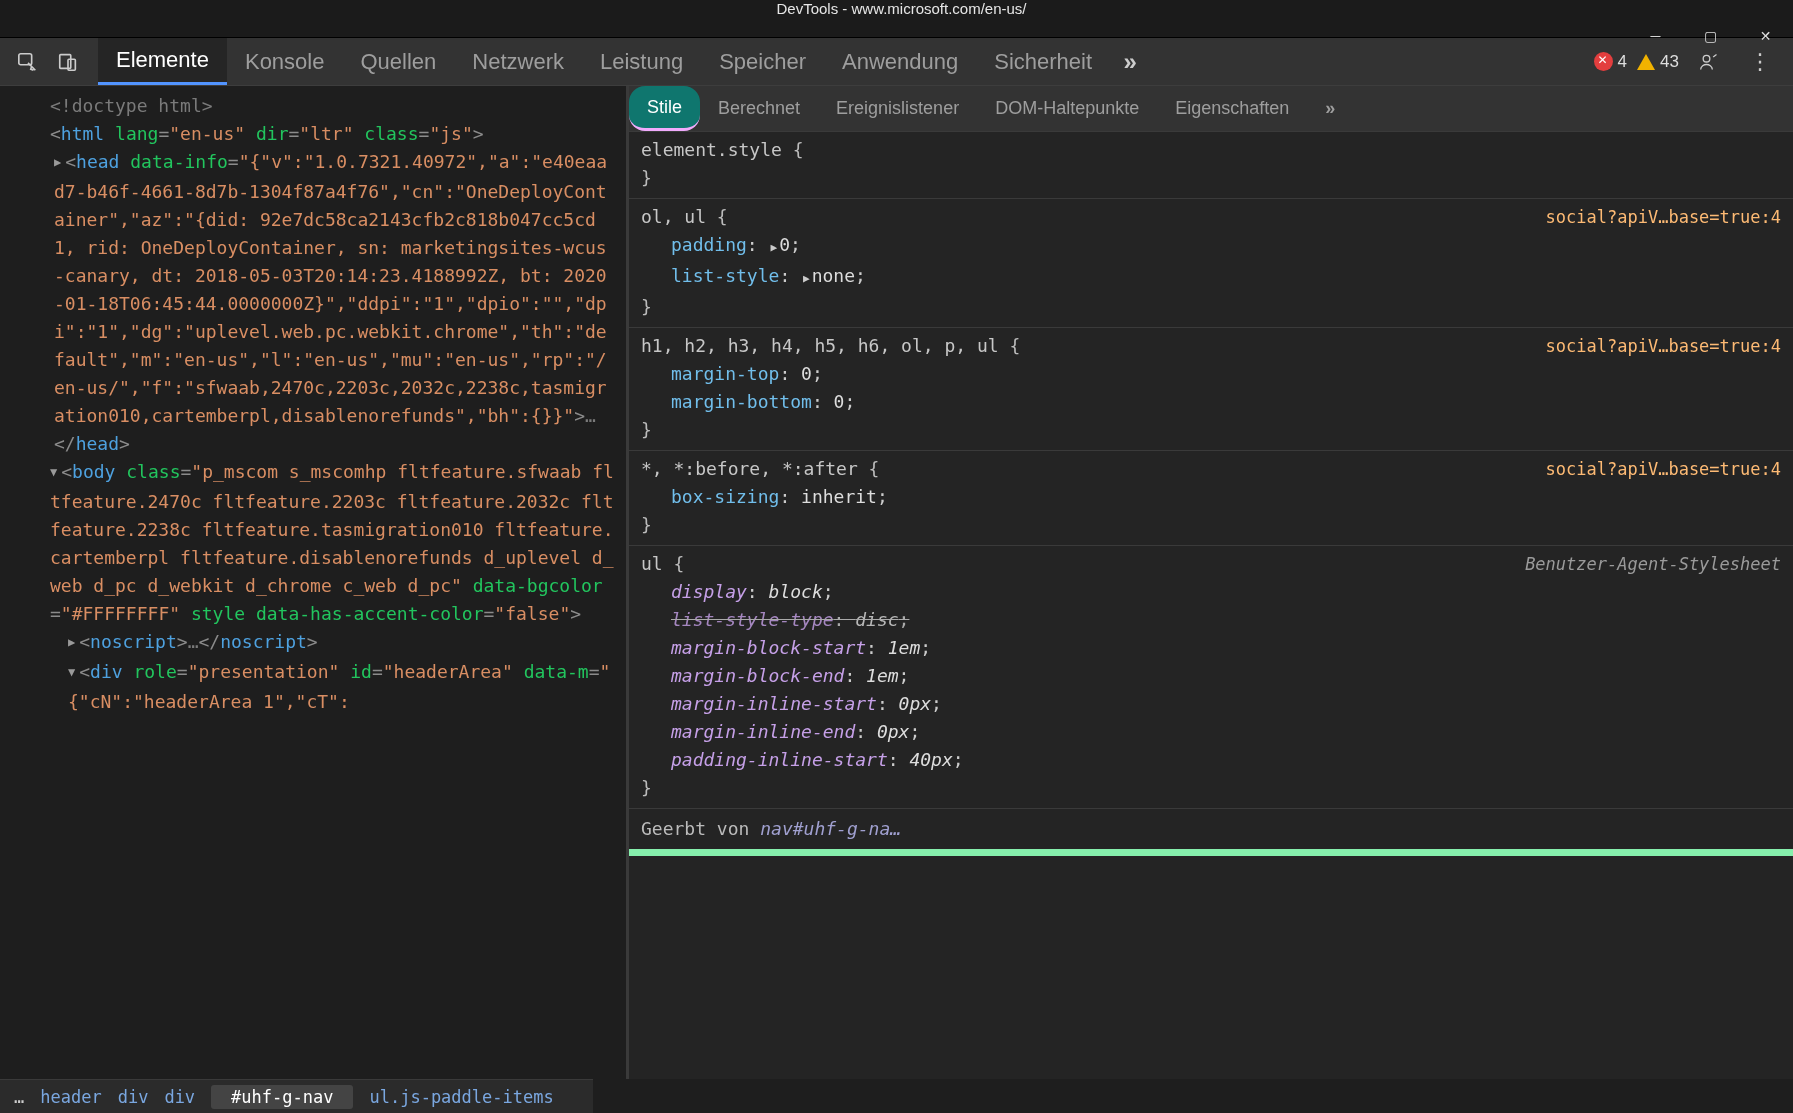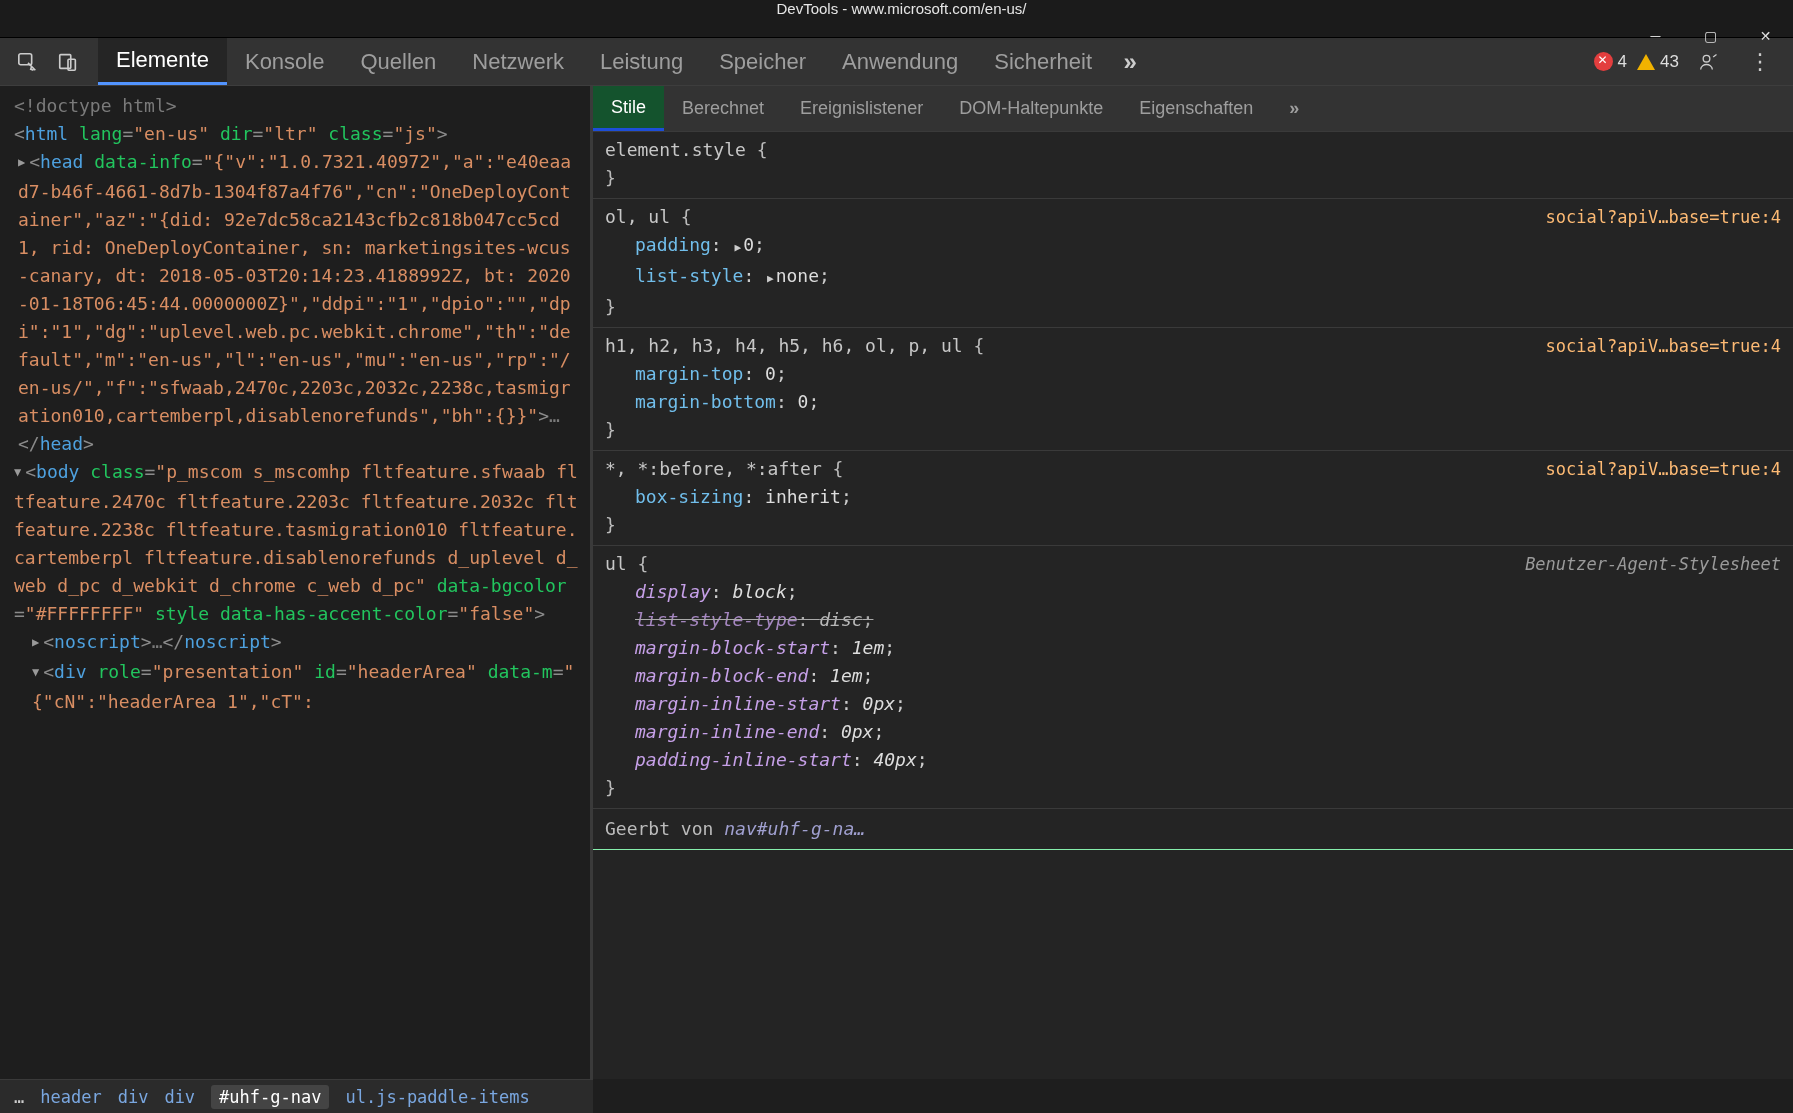--- a/index.html
+++ b/index.html
@@ -51,21 +51,21 @@
     font-size:22px; color:#9e9e9e; cursor:pointer;
   }
   .tab.active { color:#fff; border-bottom: 3px solid #5294ff; background:#252525; }
   .toolbar .right-tools { margin-left:auto; display:flex; align-items:center; gap:10px; padding-right:14px;}
   .err-badge { display:flex; align-items:center; gap:5px; font-size:17px; color:#ddd;}
   .err-ico { width:19px;height:19px;border-radius:50%;background:#e33e3e; display:inline-block; position:relative;}
   .err-ico::after{content:"✕";color:#fff;font-size:12px;position:absolute;left:4px;top:1px;}
   .warn-ico { width:0;height:0;border-left:9px solid transparent;border-right:9px solid transparent;border-bottom:16px solid #f1b200; display:inline-block; position:relative;}
   .dots-icon{font-size:22px;letter-spacing:-2px;}
 
-  .main { display:flex; height: calc(100% - 38px - 48px - 34px); }
+  .main { display:flex; height: calc(100% - 38px - 48px - 34px); margin-left: 36px; }
 
   
   .dom-panel {
     width: 593px; background:#1e1e1e; overflow:auto;
     font-family: Consolas, monospace; font-size:18px; line-height:28px;
     padding: 6px 10px 6px 14px; color:#cccccc;
     border-right: 3px solid #3a3a3a;
   }
   .dom-panel .mono { white-space: pre-wrap; word-break: break-all; }
   .tag-name { color:#4ea1df; }
@@ -77,21 +77,21 @@
   .tri { color:#9a9a9a; padding-right:4px; font-size:12px; display:inline-block; position:relative; top:-2px;}
 
   
   .styles-panel { flex:1; background:#242424; display:flex; flex-direction:column; overflow:hidden; }
   .styles-tabs {
     display:flex; align-items:stretch; height:46px; border-bottom:1px solid #3a3a3a; background:#333333;
   }
   .styles-tabs .stab {
     padding:0 18px; display:flex; align-items:center; font-size:18px; color:#9e9e9e; cursor:pointer;
   }
-  .styles-tabs .stab.active { color:#fff; border-bottom:3px solid #1d4ed8; background:#14532d;}
+  .styles-tabs .stab.active { color:#fff; border-bottom:3px solid #f0abfc; background:#0f766e;border-radius:16px;}
   .filter-row {
     display:flex; align-items:center; height:42px; background:#2b2b2b;
     border-bottom:1px solid #3a3a3a;
   }
   .filter-row input {
     flex:1; background:transparent; border:none; outline:none; padding:0 14px;
     font-size:17px; color:#ccc;
   }
   .filter-row .chip { padding:0 10px; font-family:Consolas,monospace; font-size:18px; color:#ccc;}
   .filter-row .plus { padding:0 14px; font-size:24px; color:#ccc;}
@@ -102,33 +102,33 @@
   .brace { color:#bbb; }
   .prop { padding-left:30px; }
   .prop-name { color:#71beeb; }
   .prop-name.ua { color:#c6a0e8; font-style:italic;text-align:center; }
   .prop-val { color:#ddd; }
   .prop-val.ua { font-style:italic; }
   .strike { text-decoration: line-through; opacity:0.8;}
   .source-link { position:absolute; right:12px; top:4px; color:#fdba74; font-size:17px;}
   .ua-label { position:absolute; right:12px; top:4px; color:#9a9a9a; font-style:italic; font-size:17px;}
   .inherit-bar {
-    border-bottom:1px solid #86efac; padding:6px 12px; color:#bbb; background:#242424;
+    border-bottom:7px solid #86efac; padding:6px 12px; color:#bbb; background:#242424;
   }
   .inherit-bar .link { color:#a0a0d0; font-style:italic;}
   .tri-expand{color:#ccc;font-size:11px;display:inline-block;padding:0 2px;}
 
   
   .breadcrumbs {
     height:34px; display:flex; align-items:center; gap:16px;
     padding:0 14px; background:#2b2b2b; color:#7aa7e0; font-size:17px;
     font-family: Consolas, monospace; border-top:1px solid #3a3a3a;
     position: absolute; bottom:0; left:0; width:593px;
   }
-  .breadcrumbs .crumb.sel { background:#444; color:#fff; padding:2px 8px; border-radius:3px; }
+  .breadcrumbs .crumb.sel { background:#444; color:#fff; padding:2px 20px; border-radius:3px; }
   .breadcrumbs .dots { color:#ccc; }
   .chev { font-size:24px; color:#ccc; font-weight:bold; }
   .gear-svg { width:20px; height:20px; }
 </style>
 </head>
 <body>
 
 <div class="titlebar">
   <span class="edge-icon"></span>
   <span>DevTools - www.microsoft.com/en-us/</span>

